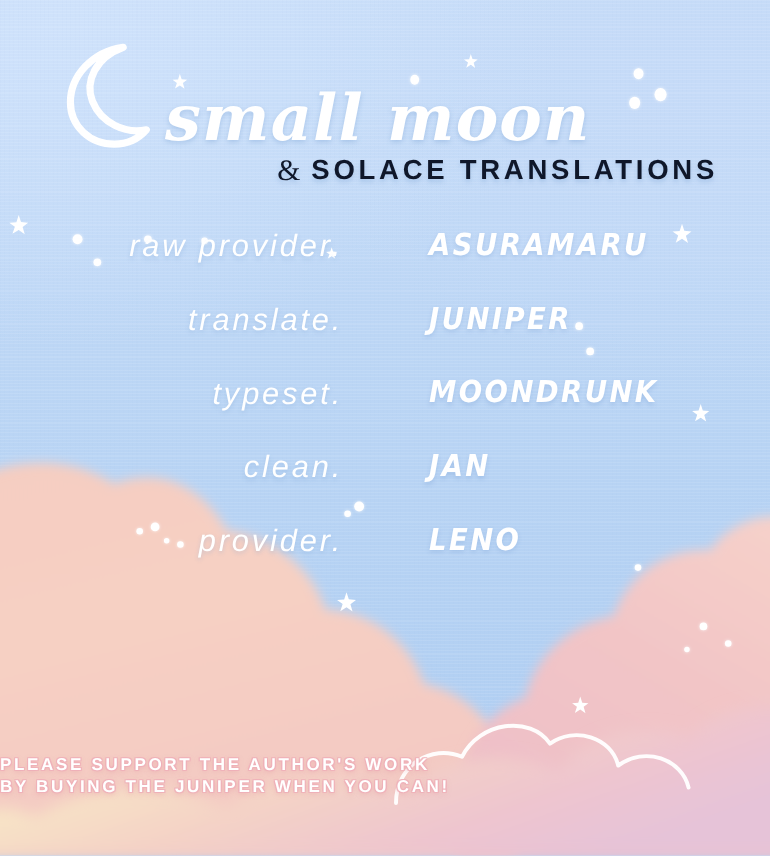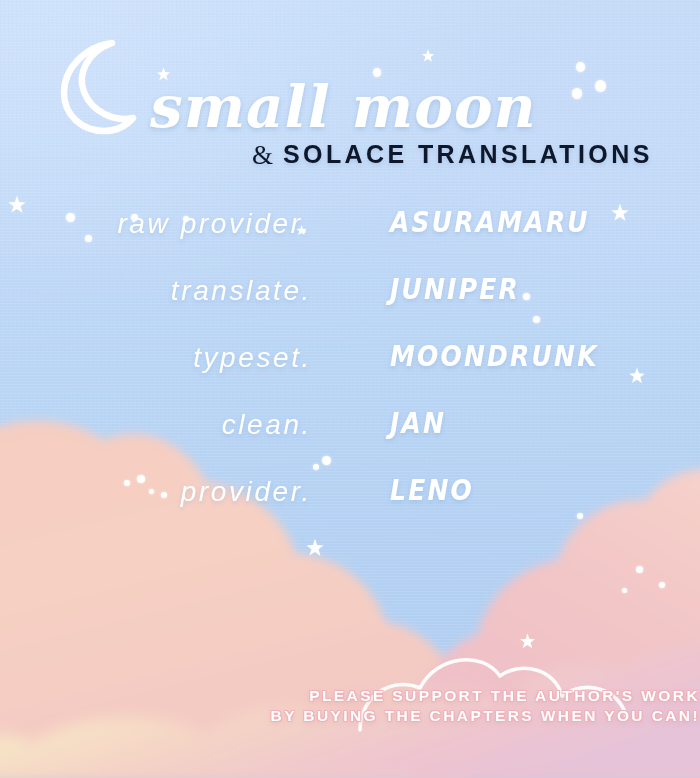--- a/index.html
+++ b/index.html
@@ -77,21 +77,21 @@
     font-size:25px; font-weight:700; color:#fff;
     letter-spacing:2.2px; white-space:nowrap;
     text-shadow:0 2px 4px rgba(120,160,210,.32);
     transform:scaleY(1.10);
     transform-origin:left center;
   }
 
   
   .footer {
     position:absolute; left:0; right:0; top:686px;
-    text-align:right;
+    text-align:left;
     font-size:15.5px; font-weight:700; line-height:1.28;
     letter-spacing:2.4px; color:#ffffff;
     text-shadow:
       0 0 1px rgba(236,170,178,.95),
       1px 1px 0 rgba(240,178,186,.85),
       -1px 1px 0 rgba(240,178,186,.85),
       1px -1px 0 rgba(240,178,186,.85),
       -1px -1px 0 rgba(240,178,186,.85),
       0 2px 5px rgba(226,150,160,.55);
   }
@@ -275,16 +275,16 @@
 
     <div class="row">
       <span class="role">provider.</span>
       <span class="name">LENO</span>
     </div>
 
   </div>
 
   <div class="footer">
     <div>PLEASE SUPPORT THE AUTHOR'S WORK</div>
-    <div>BY BUYING THE CHAPTERS WHEN YOU CAN!</div>
+    <div>BY BUYING THE JUNIPER WHEN YOU CAN!</div>
   </div>
 
 </div>
 
 </body></html>

